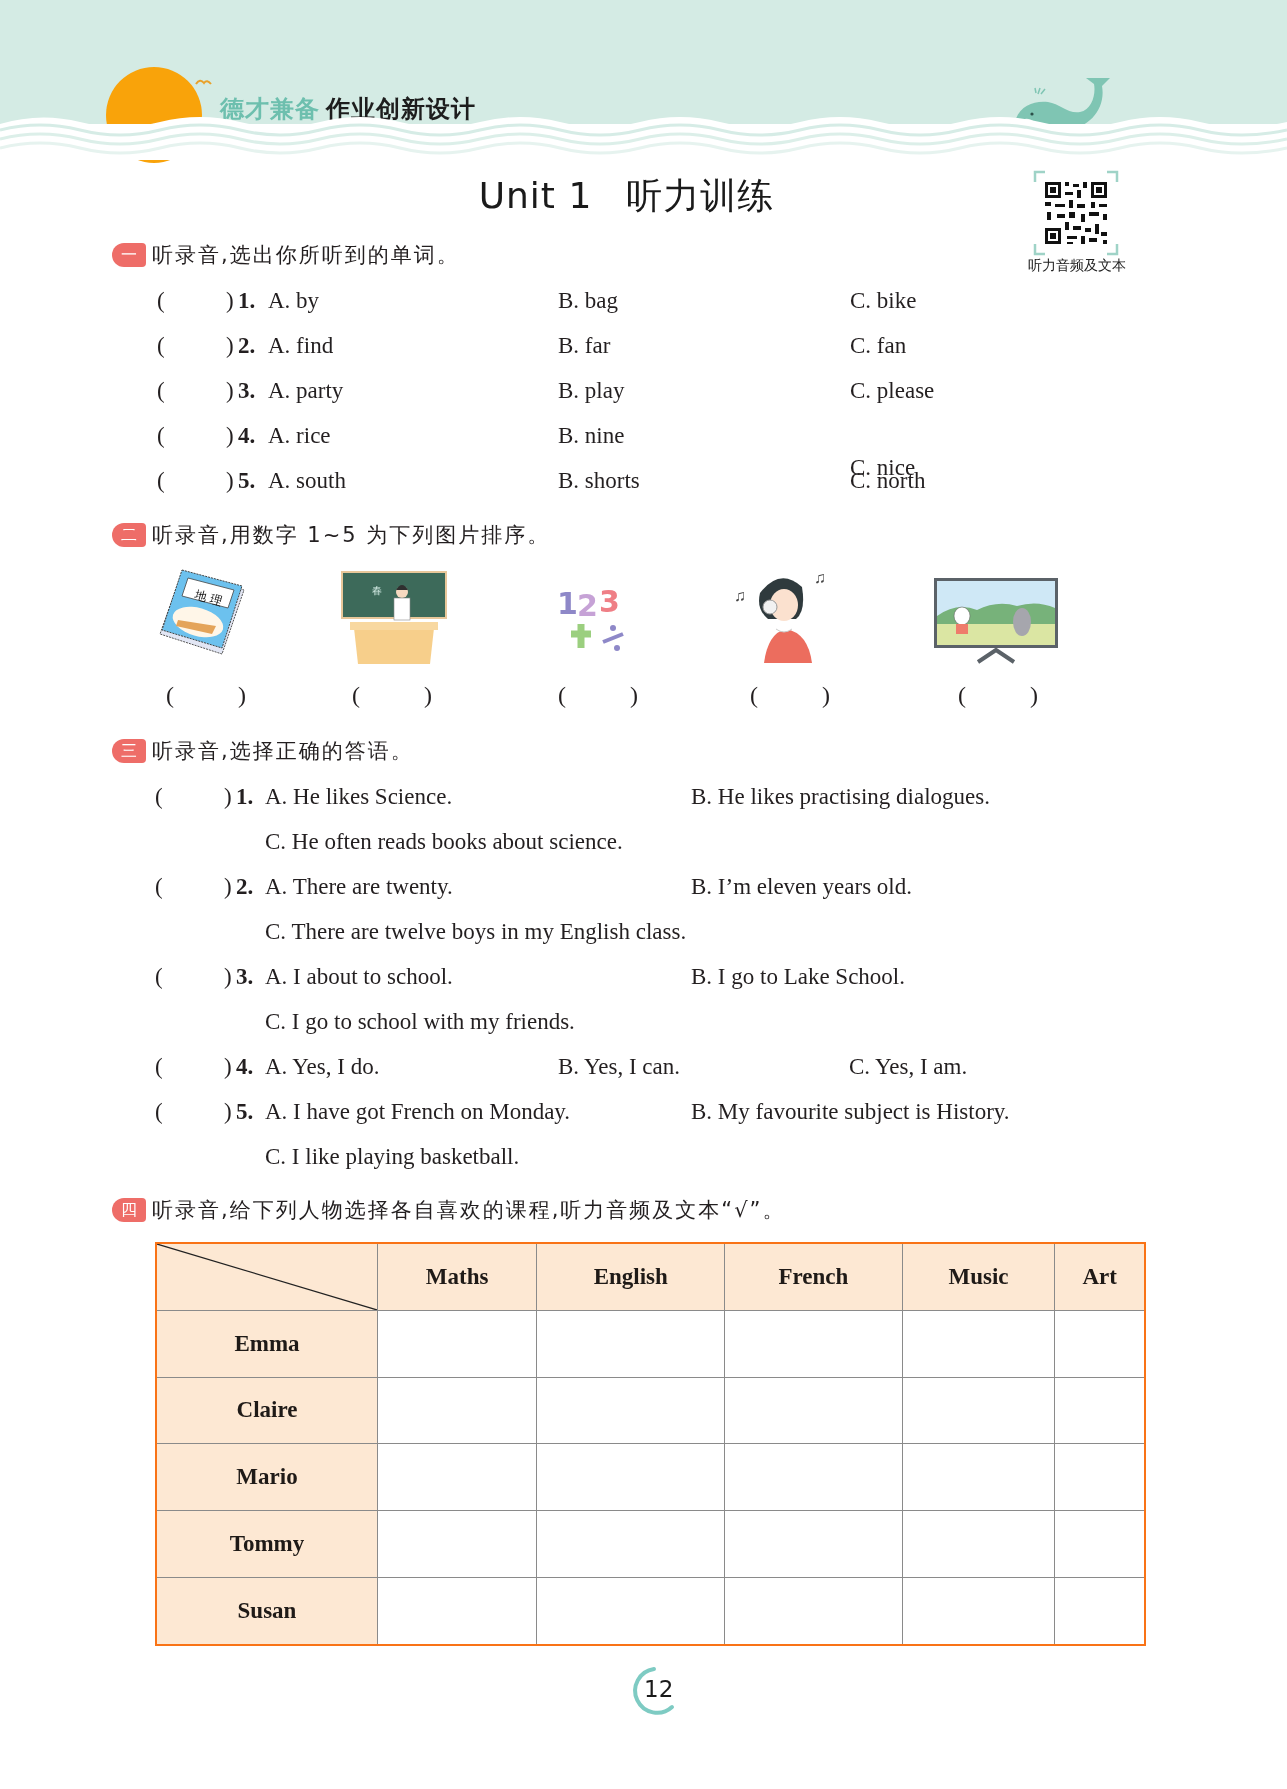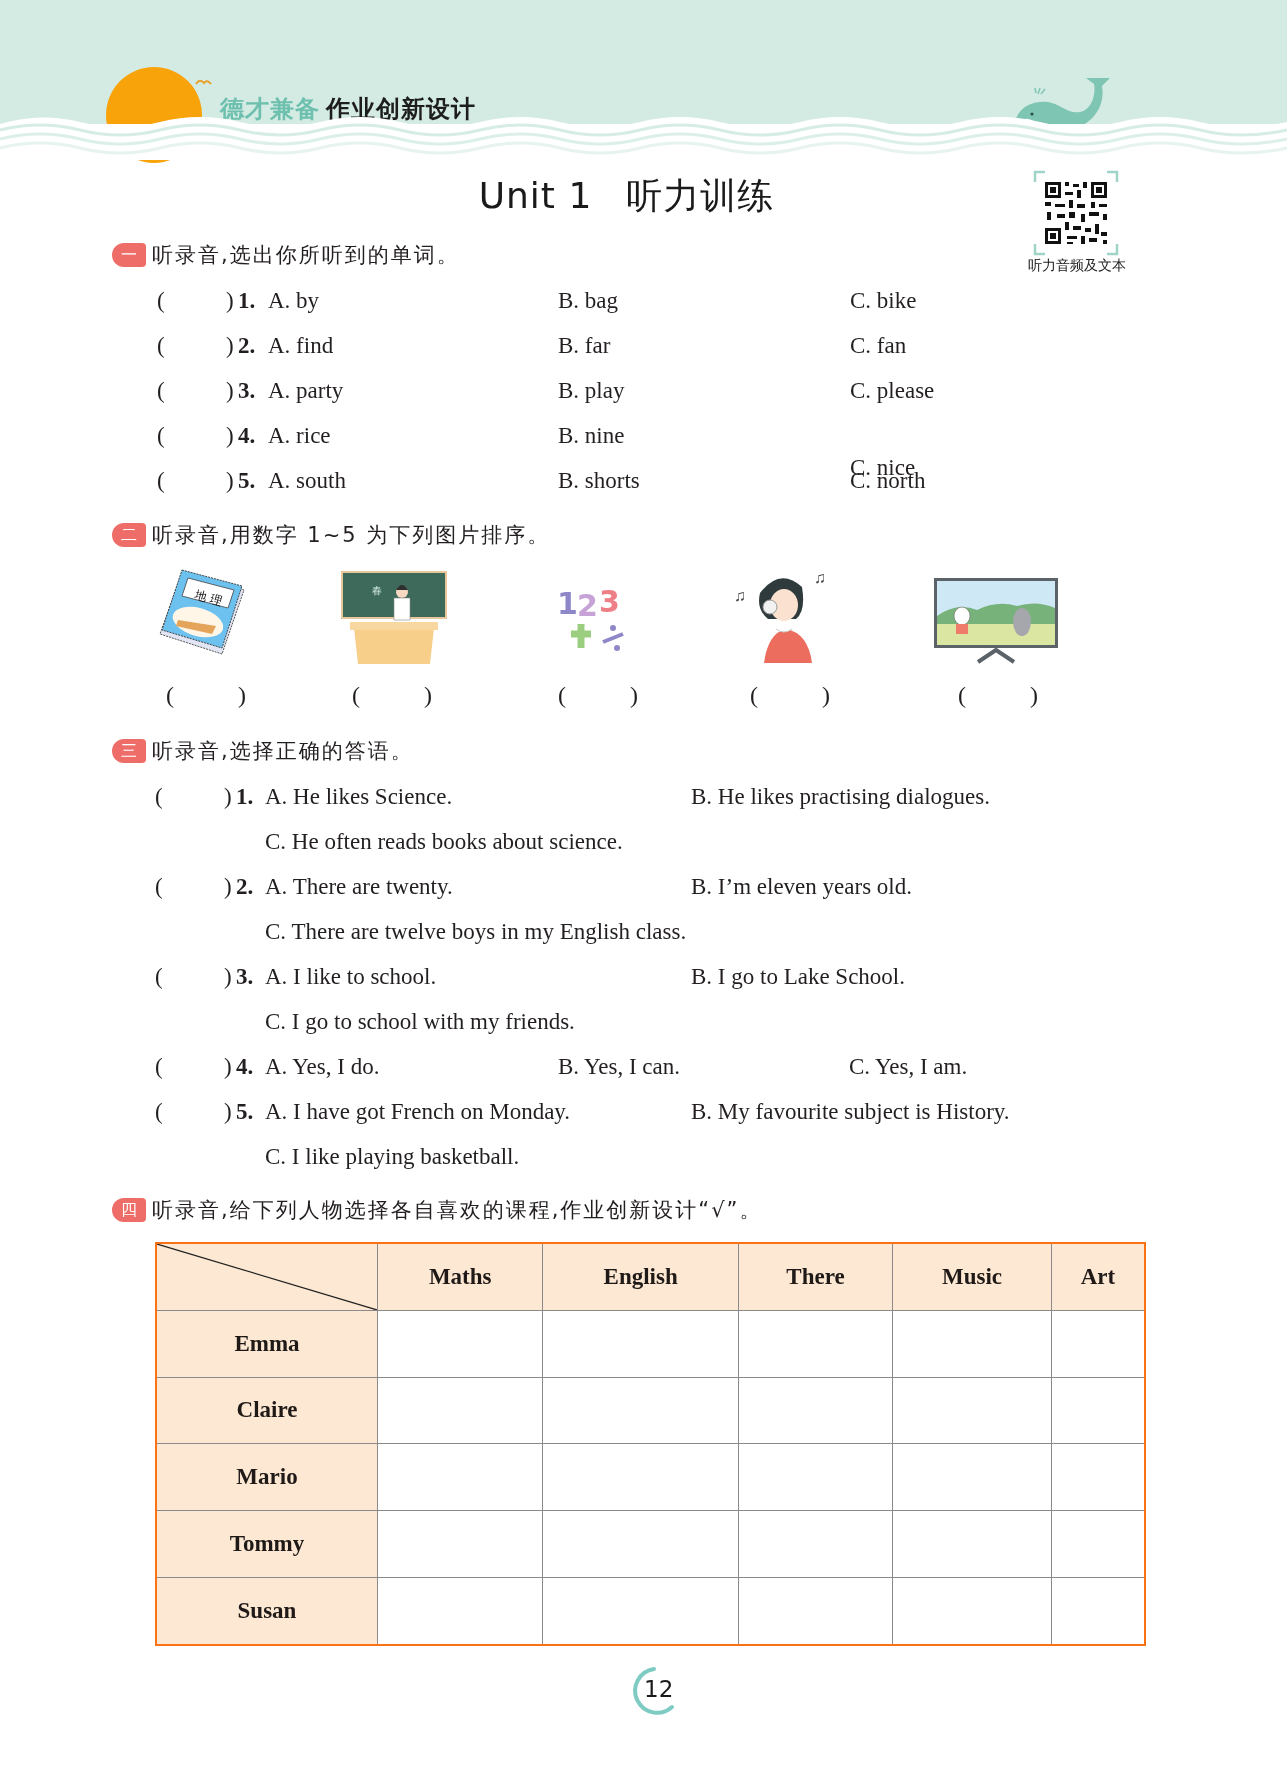--- a/index.html
+++ b/index.html
@@ -315,21 +315,21 @@
     <span class="line" style="left:691px;">B. I’m eleven years old.</span>
   </div>
   <div class="abs" style="top:917px;left:0;">
     <span class="line" style="left:265px;">C. There are twelve boys in my English class.</span>
   </div>
 
   <div class="abs" style="top:962px;left:0;">
     <span class="paren" style="left:155px;">(</span>
     <span class="paren" style="left:224px;">)</span>
     <span class="line num" style="left:236px;">3.</span>
-    <span class="line" style="left:265px;">A. I like to school.</span>
+    <span class="line" style="left:265px;">A. I about to school.</span>
     <span class="line" style="left:691px;">B. I go to Lake School.</span>
   </div>
   <div class="abs" style="top:1007px;left:0;">
     <span class="line" style="left:265px;">C. I go to school with my friends.</span>
   </div>
 
   <div class="abs" style="top:1052px;left:0;">
     <span class="paren" style="left:155px;">(</span>
     <span class="paren" style="left:224px;">)</span>
     <span class="line num" style="left:236px;">4.</span>
@@ -345,34 +345,34 @@
     <span class="line" style="left:265px;">A. I have got French on Monday.</span>
     <span class="line" style="left:691px;">B. My favourite subject is History.</span>
   </div>
   <div class="abs" style="top:1142px;left:0;">
     <span class="line" style="left:265px;">C. I like playing basketball.</span>
   </div>
 </div>
 
 <div class="sec-head" style="top:1196px;">
   <span class="badge">四</span>
-  <span>听录音,给下列人物选择各自喜欢的课程,作业创新设计“√”。</span>
+  <span>听录音,给下列人物选择各自喜欢的课程,听力音频及文本“√”。</span>
 </div>
 
 <table class="grid">
   <tbody>
       <tr>
     <th class="corner">
       <svg viewBox="0 0 100 100" preserveAspectRatio="none">
             <line x1="0" y1="0" x2="100" y2="100" stroke="#222" stroke-width="1.2" vector-effect="non-scaling-stroke"></line>
           </svg>
     </th>
     <th>Maths</th>
     <th>English</th>
-    <th>There</th>
+    <th>French</th>
     <th>Music</th>
     <th>Art</th>
   </tr>
   <tr>
     <td class="name">Emma</td>
     <td class="cell"></td>
     <td class="cell"></td>
     <td class="cell"></td>
     <td class="cell"></td>
     <td class="cell"></td>

